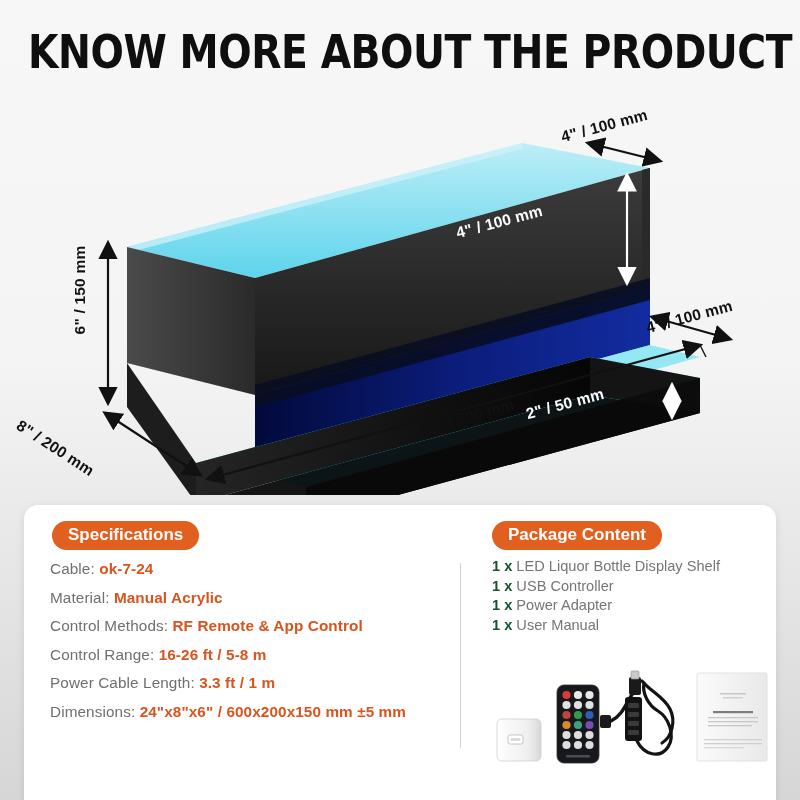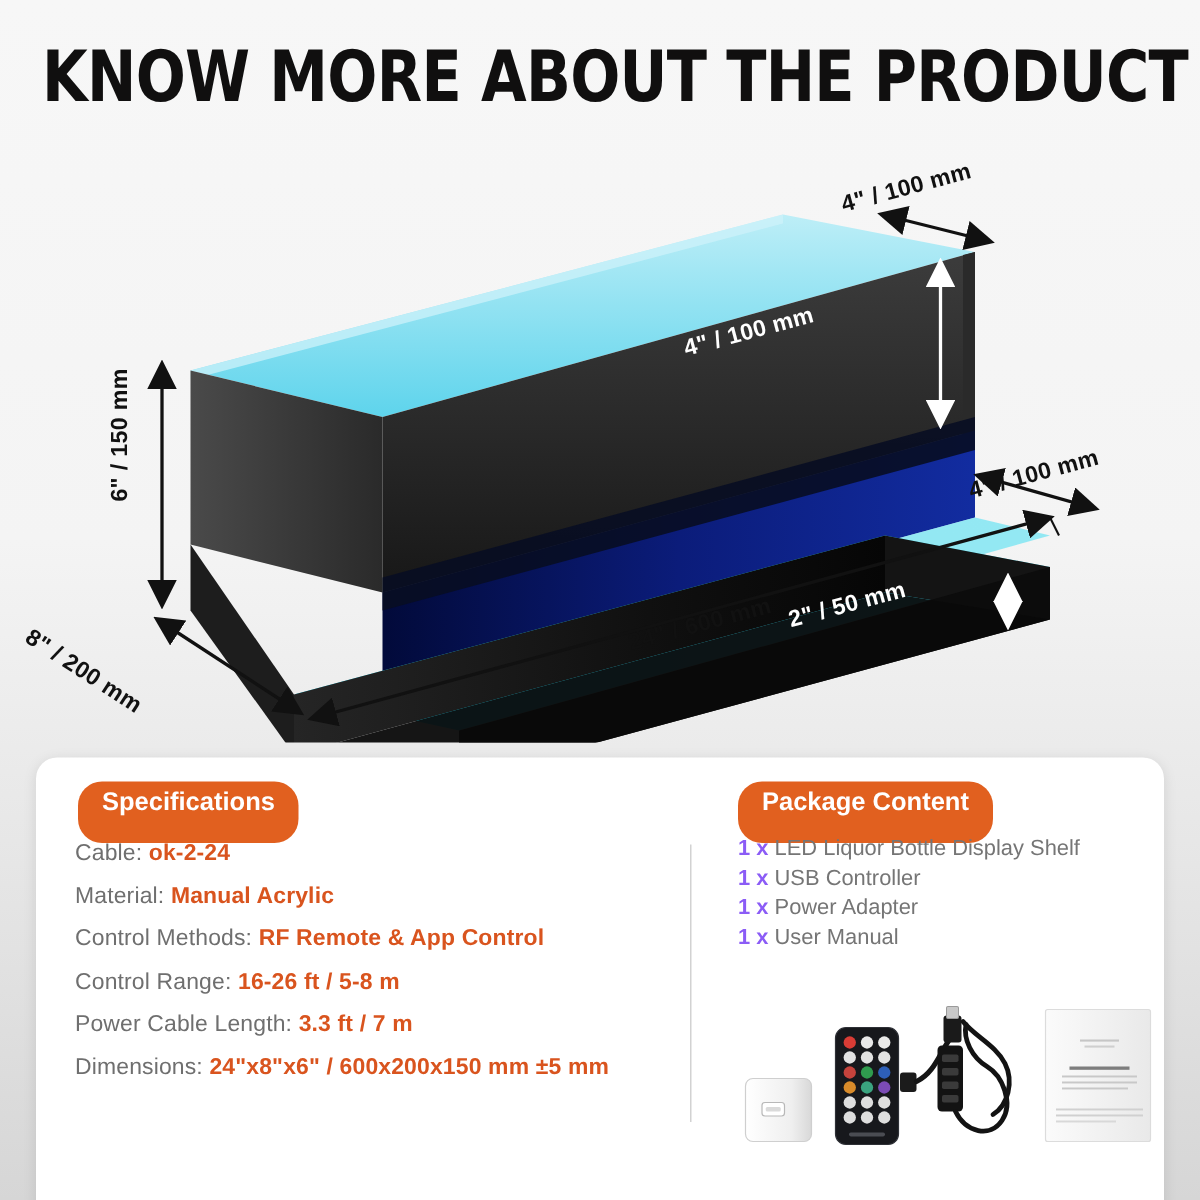--- a/index.html
+++ b/index.html
@@ -35,37 +35,37 @@
     background:#fff; border-radius:14px;
     box-shadow:0 2px 9px rgba(0,0,0,0.10);
   }
   #divider {
     position:absolute; left:460px; top:563px; width:1px; height:185px;
     background:#d2d2d2;
   }
   .badge {
     position:absolute; display:inline-block;
     background:#e1601f; color:#fff; font-weight:bold; font-size:17px;
-    border-radius:16px; padding:5px 16px 18px 16px; line-height:1.05;
+    border-radius:16px; padding:5px 16px 6px 16px; line-height:1.05;
   }
   #badge-spec { left:52px; top:521px; }
   #badge-pkg  { left:492px; top:521px; }
 
   #spec-list { position:absolute; left:50px; top:560px; width:400px; }
   .spec-row {
     font-size:15.3px; color:#6f6f6f; margin-bottom:10.5px;
     white-space:nowrap; letter-spacing:0.1px;
   }
   .spec-row .v { color:#d9541e; font-weight:bold; }
 
   #pkg-list { position:absolute; left:492px; top:558px; width:290px; }
   .pkg-row {
     font-size:14.6px; color:#757575; margin-bottom:3.5px; white-space:nowrap;
   }
-  .pkg-row .q { color:#8b5cf6; font-weight:bold; }
+  .pkg-row .q { color:#14532d; font-weight:bold; }
 
   #accessories { position:absolute; left:492px; top:663px; width:285px; height:105px; }
   #accessories svg { display:block; }
 </style>
 </head>
 <body>
 
 <div id="title">KNOW MORE ABOUT THE PRODUCT</div>
 
 <div id="stage">
@@ -180,37 +180,37 @@
 </div>
 
 <div id="card"></div>
 <div id="divider"></div>
 
 <div class="badge" id="badge-spec">Specifications</div>
 
 <div id="spec-list">
   <div class="spec-row">
     <span>Cable:</span>
-    <span class="v">ok-2-24</span>
+    <span class="v">ok-7-24</span>
   </div>
   <div class="spec-row">
     <span>Material:</span>
     <span class="v">Manual Acrylic</span>
   </div>
   <div class="spec-row">
     <span>Control Methods:</span>
     <span class="v">RF Remote &amp; App Control</span>
   </div>
   <div class="spec-row">
     <span>Control Range:</span>
     <span class="v">16-26 ft / 5-8 m</span>
   </div>
   <div class="spec-row">
     <span>Power Cable Length:</span>
-    <span class="v">3.3 ft / 7 m</span>
+    <span class="v">3.3 ft / 1 m</span>
   </div>
   <div class="spec-row">
     <span>Dimensions:</span>
     <span class="v">24"x8"x6" / 600x200x150 mm ±5 mm</span>
   </div>
 </div>
 
 <div class="badge" id="badge-pkg">Package Content</div>
 
 <div id="pkg-list">

